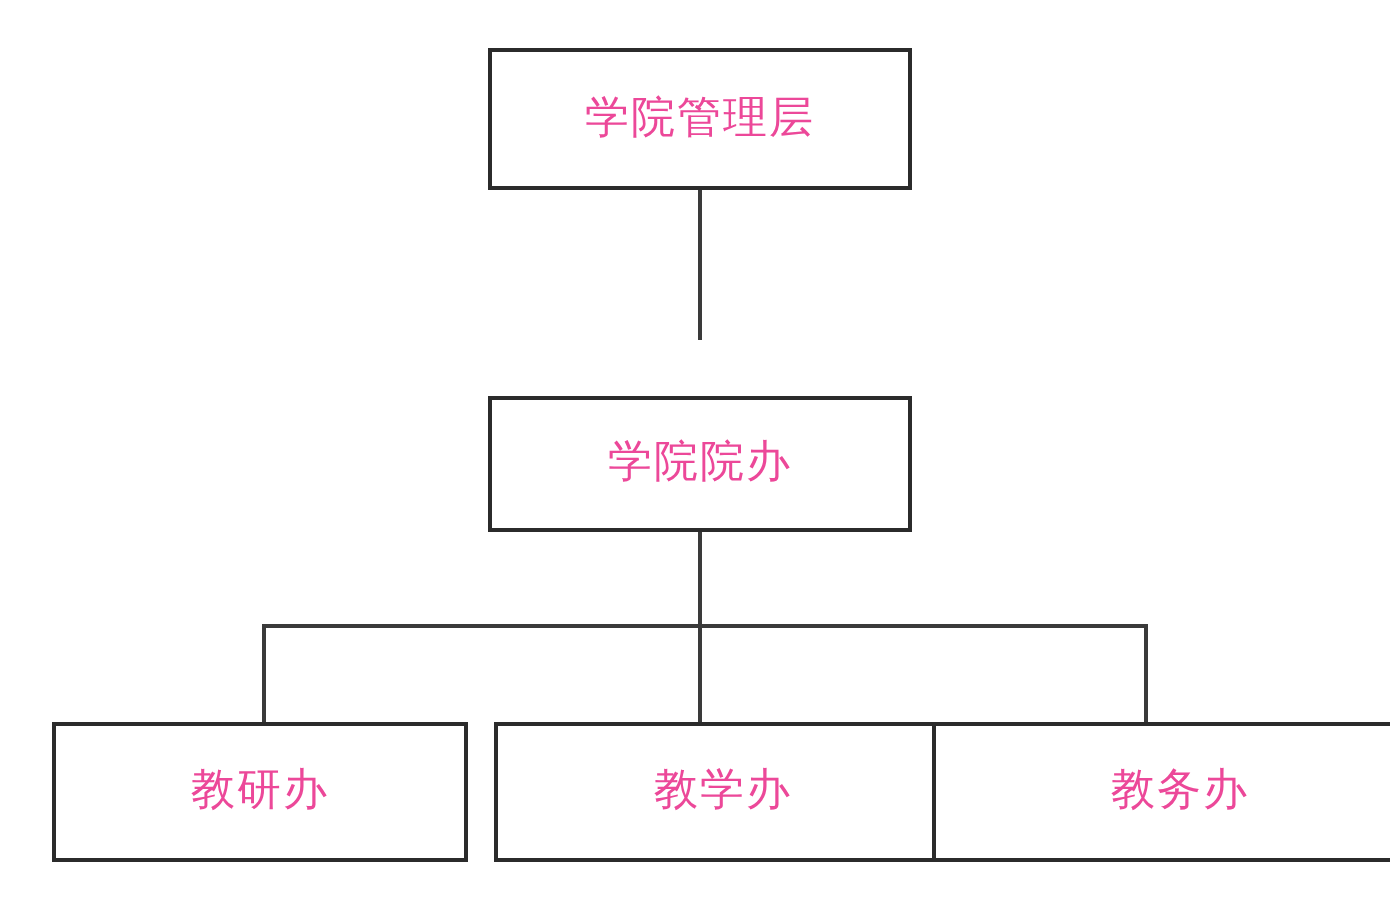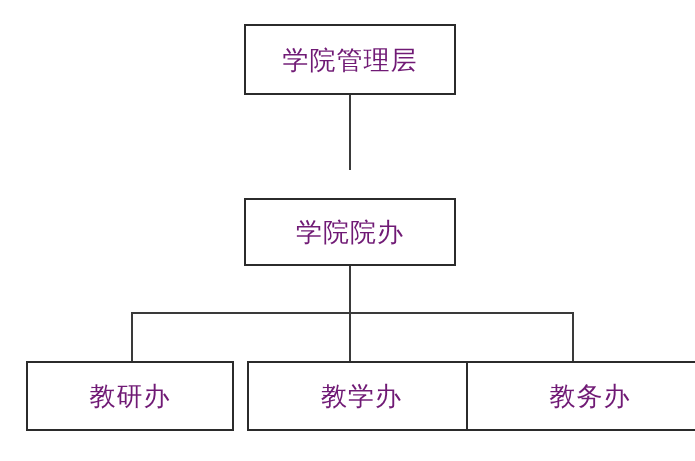--- a/index.html
+++ b/index.html
@@ -23,23 +23,23 @@
     box-sizing: border-box;
     border: 2px solid #2b2b2b;
     background: #ffffff;
     display: flex;
     align-items: center;
     justify-content: center;
     z-index: 2;
   }
   .node-label {
     font-family: "DejaVu Serif", "Liberation Serif", serif;
-    font-size: 26px;
+    font-size: 22px;
     line-height: 1;
-    color: #701a75;
+    color: #ec4899;
     letter-spacing: 1px;
     white-space: nowrap;
     user-select: none;
   }
   .connector {
     position: absolute;
     background: #3a3a3a;
     z-index: 1;
   }
   .connector.v { width: 2px; }

